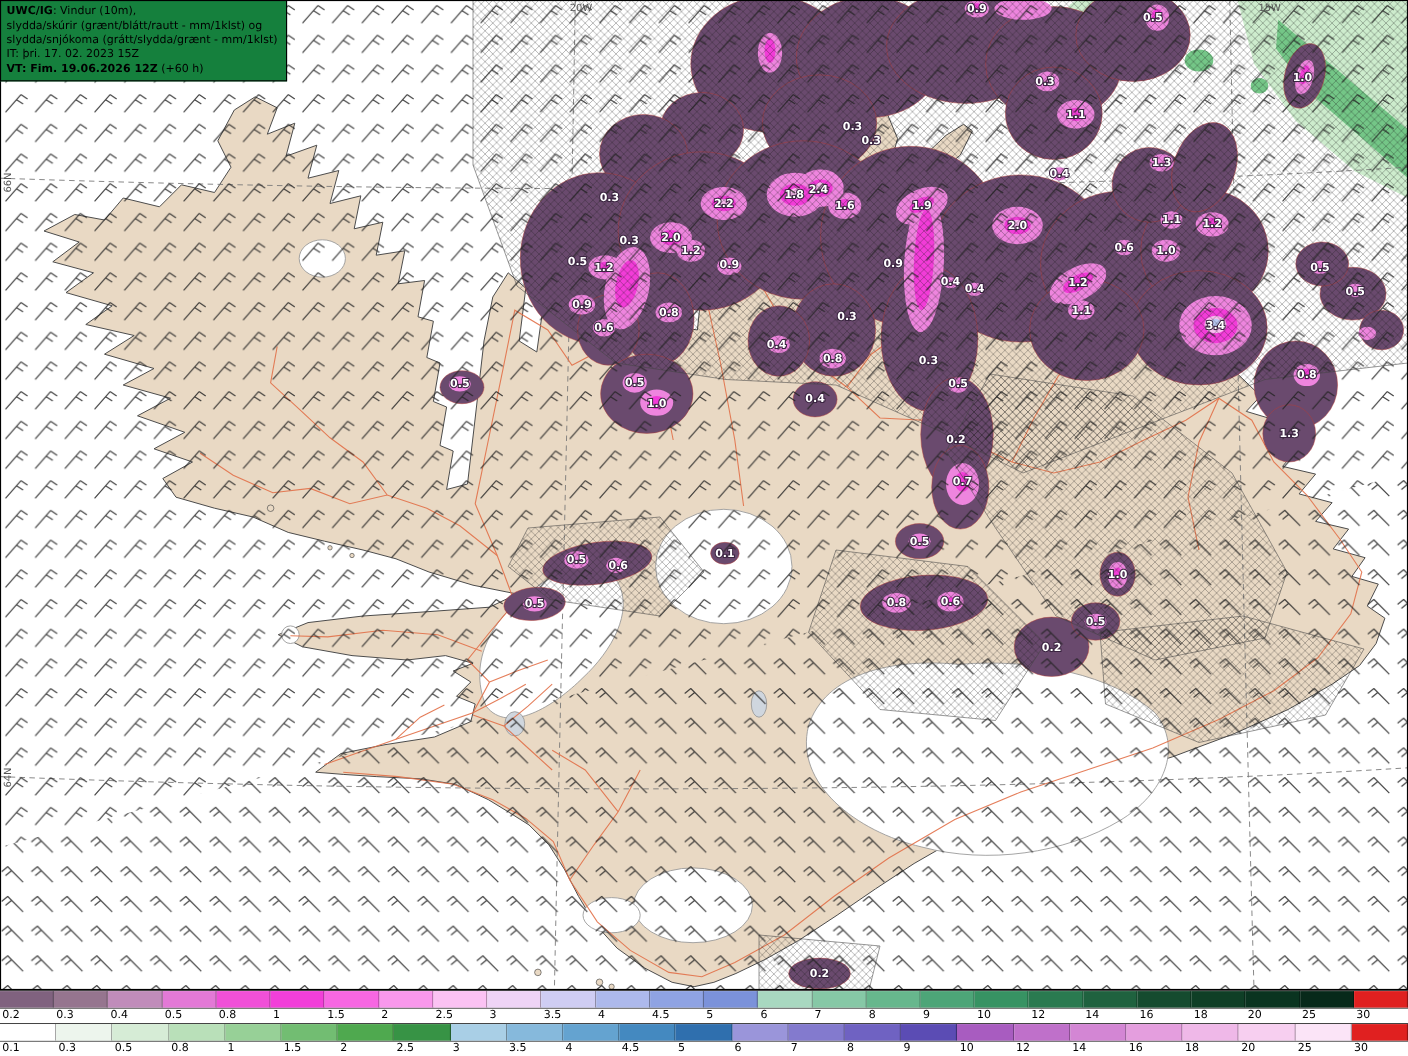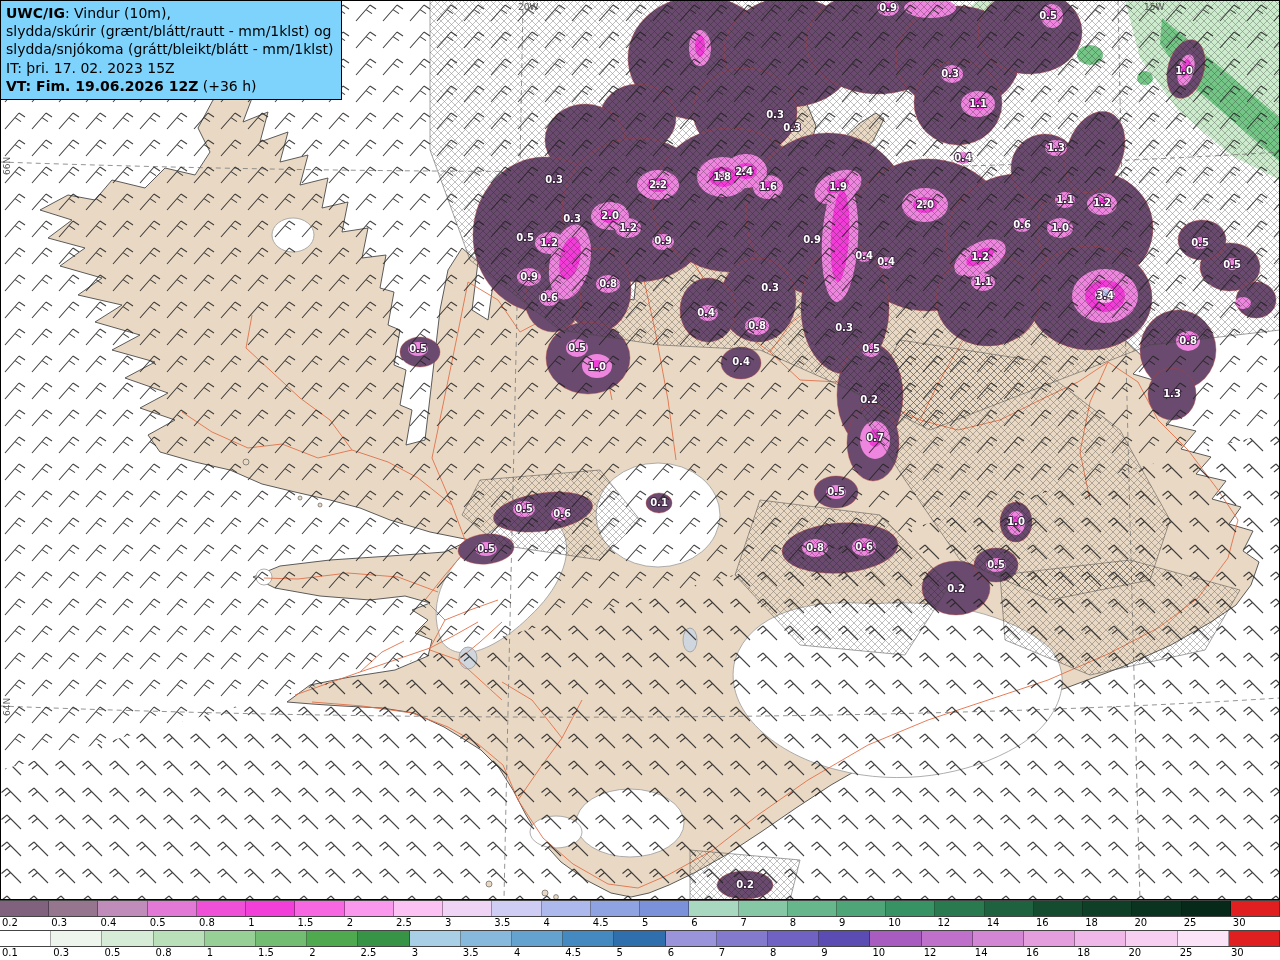--- a/index.html
+++ b/index.html
@@ -1,21 +1,21 @@
 <!DOCTYPE html>
 <html><head>
 <meta charset="utf-8">
 <style>
   html,body{margin:0;padding:0;background:#fff;}
   body{width:1280px;height:960px;overflow:hidden;font-family:"DejaVu Sans","Liberation Sans",sans-serif;}
   .map-wrap{position:relative;width:1280px;height:900px;}
   svg{display:block;}
   .info-box{
-    position:absolute;top:0;left:0;background:#7dd3fc;border:1px solid #000;
-    padding:3px 8px 4px 5px;font-size:14px;line-height:1.3;color:#000;z-index:5;
+    position:absolute;top:0;left:0;background:#15803d;border:1px solid #000;
+    padding:3px 8px 4px 5px;font-size:10px;line-height:1.3;color:#000;z-index:5;
   }
   .info-box div{white-space:nowrap;}
   .plabel{font:bold 10px "DejaVu Sans",sans-serif;fill:#fff;stroke:#3a2440;stroke-width:1.9px;paint-order:stroke;text-anchor:middle;}
   .gridlab{font:9px "DejaVu Sans",sans-serif;fill:#555;stroke:none;}
   .legend{width:1280px;height:60px;background:#fff;}
   .bar{display:flex;height:17px;border-top:1px solid #444;border-bottom:1px solid #444;box-sizing:border-box;}
   .seg{flex:1;border-right:1px solid rgba(0,0,0,.35);}
   .ticks{display:flex;height:13px;font-size:10px;color:#000;}
   .tick{flex:1;padding-left:2px;line-height:12px;}
 </style>
@@ -308,23 +308,23 @@
     <text class="gridlab" x="1144" y="10">15W</text>
     <text class="gridlab" x="10" y="175" transform="rotate(-90 10 175)">66N</text>
     <text class="gridlab" x="10" y="716" transform="rotate(-90 10 716)">64N</text>
 
     <rect x="0.5" y="0.5" width="1279" height="899" fill="none" stroke="#000" stroke-width="1"></rect>
   </svg>
 
   <div class="info-box">
     <div><b>UWC/IG</b><span>: Vindur (10m),</span></div>
     <div>slydda/skúrir (grænt/blátt/rautt - mm/1klst) og</div>
-    <div>slydda/snjókoma (grátt/bleikt/blátt - mm/1klst)</div>
+    <div>slydda/snjókoma (grátt/slydda/grænt - mm/1klst)</div>
     <div>IT: þri. 17. 02. 2023 15Z</div>
-    <div><b>VT: Fim. 19.06.2026 12Z</b> <span>(+36 h)</span></div>
+    <div><b>VT: Fim. 19.06.2026 12Z</b> <span>(+60 h)</span></div>
   </div>
 </div>
 
 <div class="legend">
   <div id="bar1" class="bar">
       <div class="seg" style="background: rgb(128, 98, 127);"></div>
       <div class="seg" style="background: rgb(150, 117, 143);"></div>
       <div class="seg" style="background: rgb(192, 140, 186);"></div>
       <div class="seg" style="background: rgb(227, 121, 214);"></div>
       <div class="seg" style="background: rgb(240, 80, 216);"></div>

